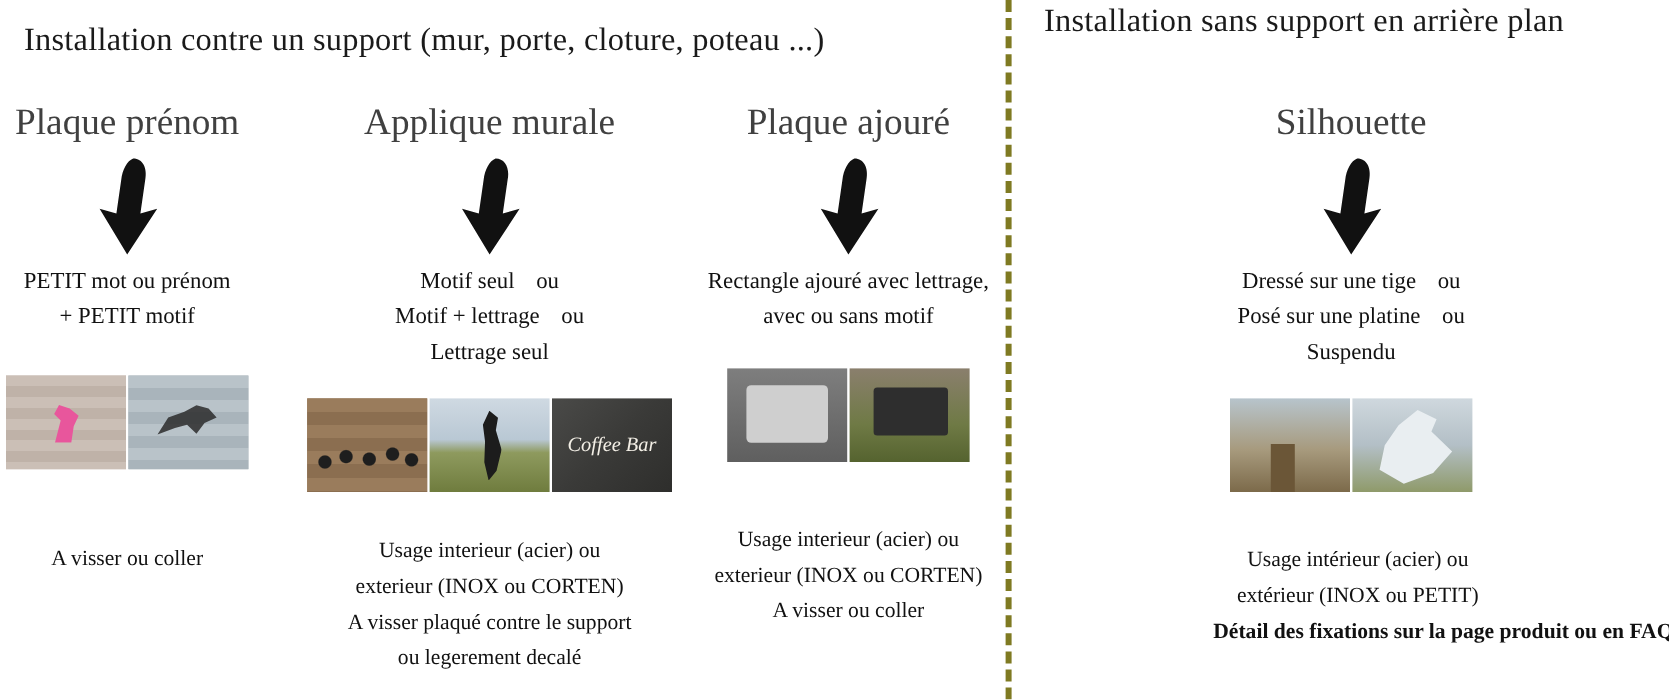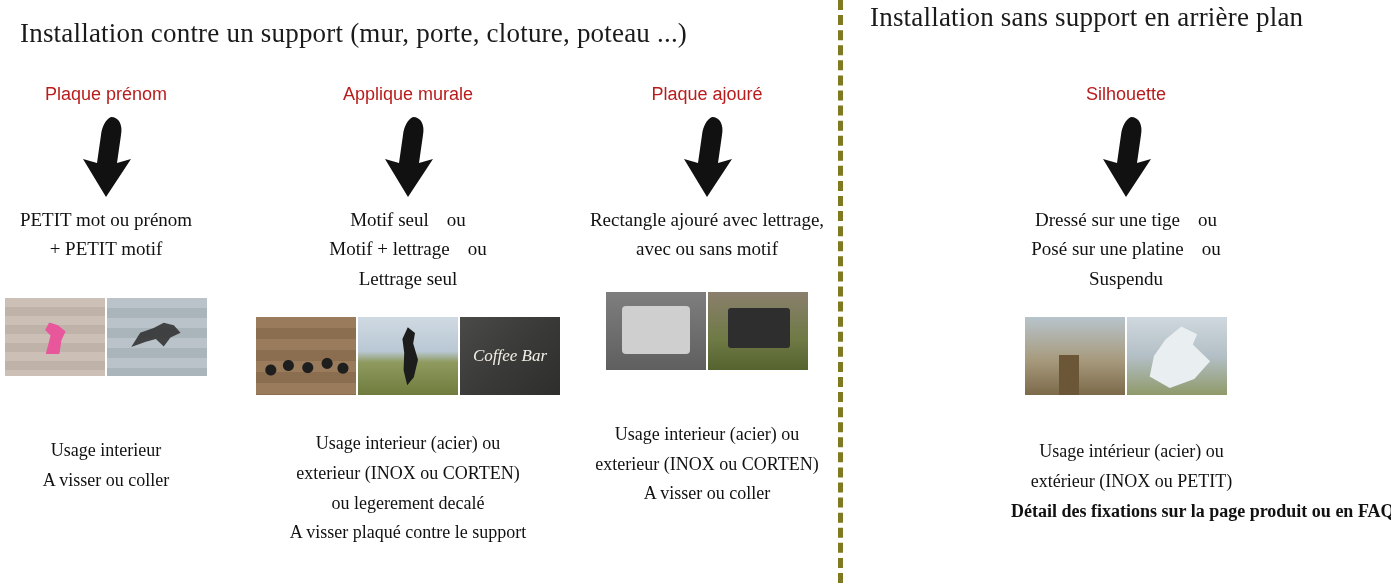--- a/index.html
+++ b/index.html
@@ -48,23 +48,23 @@
     position: absolute;
     top: 84px;
     text-align: center;
   }
   #col-1 { left: 0px;    width: 212px; }
   #col-2 { left = 0; left: 252px;  width: 312px; }
   #col-3 { left: 582px;  width: 250px; }
   #col-4 { left: 1000px; width: 252px; }
 
   .col-heading {
-    font-size: 18px;
-    color: #b91c1c;
-    font-family: Liberation Sans, sans-serif;
+    font-size: 31px;
+    color: #404040;
+    font-family: Liberation Serif, serif;
     margin: 0 0 4px 0;
     white-space: nowrap;
   }
 
   
   .arrow-wrap {
     display: flex;
     justify-content: center;
     align-items: center;
     height: 96px;
@@ -237,21 +237,20 @@
     </div>
     <div class="desc">
       <div>PETIT mot ou prénom</div>
       <div>+ PETIT motif</div>
     </div>
     <div class="photos" style="margin-top:34px;">
       <div class="photo ph-wood-pink"></div>
       <div class="photo ph-wood-blue"></div>
     </div>
     <div class="notes" style="margin-top:60px;">
-      <div>Usage interieur</div>
       <div>A visser ou coller</div>
     </div>
   </div>
 
   <div class="column" id="col-2">
     <div class="col-heading">Applique murale</div>
     <div class="arrow-wrap">
       <svg width="66" height="88" viewBox="0 0 66 88">
         <path d="M38 4 C 46 4, 50 12, 48 22 L 44 50 L 58 46 L 33 84 L 10 46 L 24 50 L 28 22 C 29 13, 33 6, 38 4 Z" fill="#111111"></path>
       </svg>
@@ -262,22 +261,22 @@
       <div><span>Lettrage seul</span></div>
     </div>
     <div class="photos" style="margin-top:24px;">
       <div class="photo ph-wood-birds"></div>
       <div class="photo ph-field-bird"></div>
       <div class="photo ph-coffee"></div>
     </div>
     <div class="notes" style="margin-top:34px;">
       <div>Usage interieur (acier) ou</div>
       <div>exterieur (INOX ou CORTEN)</div>
+      <div>A visser plaqué contre le support</div>
       <div>ou legerement decalé</div>
-      <div>A visser plaqué contre le support</div>
     </div>
   </div>
 
   <div class="column" id="col-3">
     <div class="col-heading">Plaque ajouré</div>
     <div class="arrow-wrap">
       <svg width="66" height="88" viewBox="0 0 66 88">
         <path d="M38 4 C 46 4, 50 12, 48 22 L 44 50 L 58 46 L 33 84 L 10 46 L 24 50 L 28 22 C 29 13, 33 6, 38 4 Z" fill="#111111"></path>
       </svg>
     </div>

